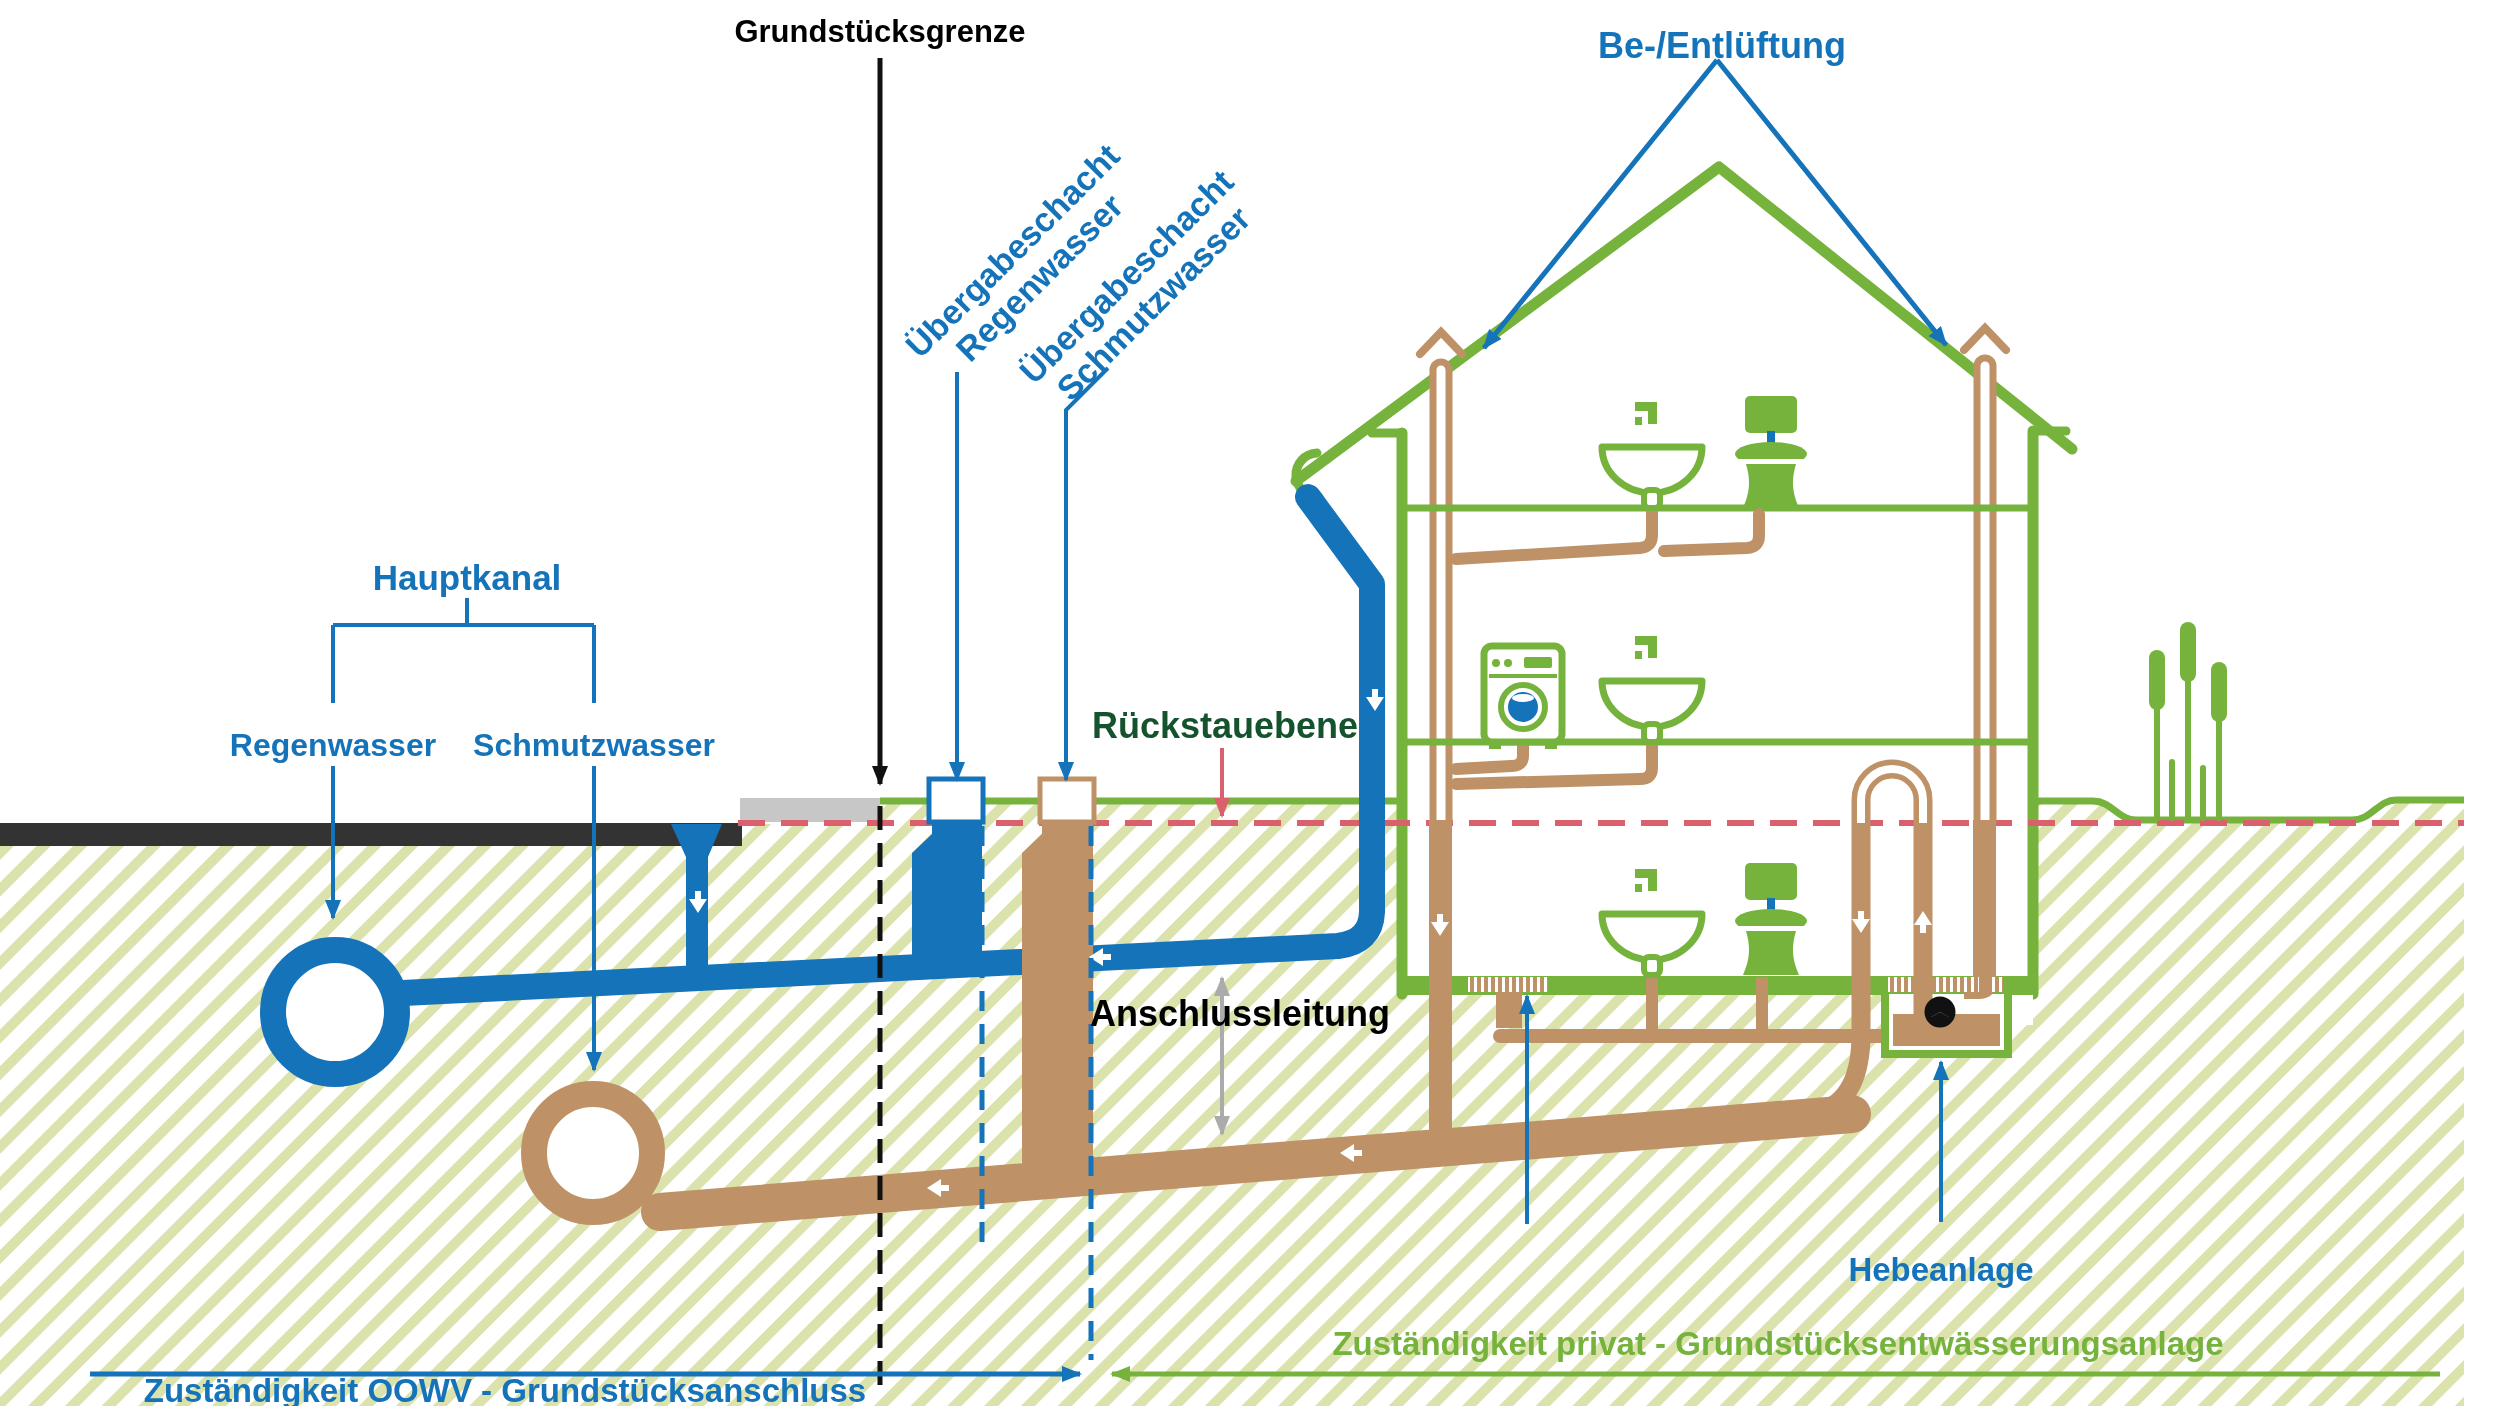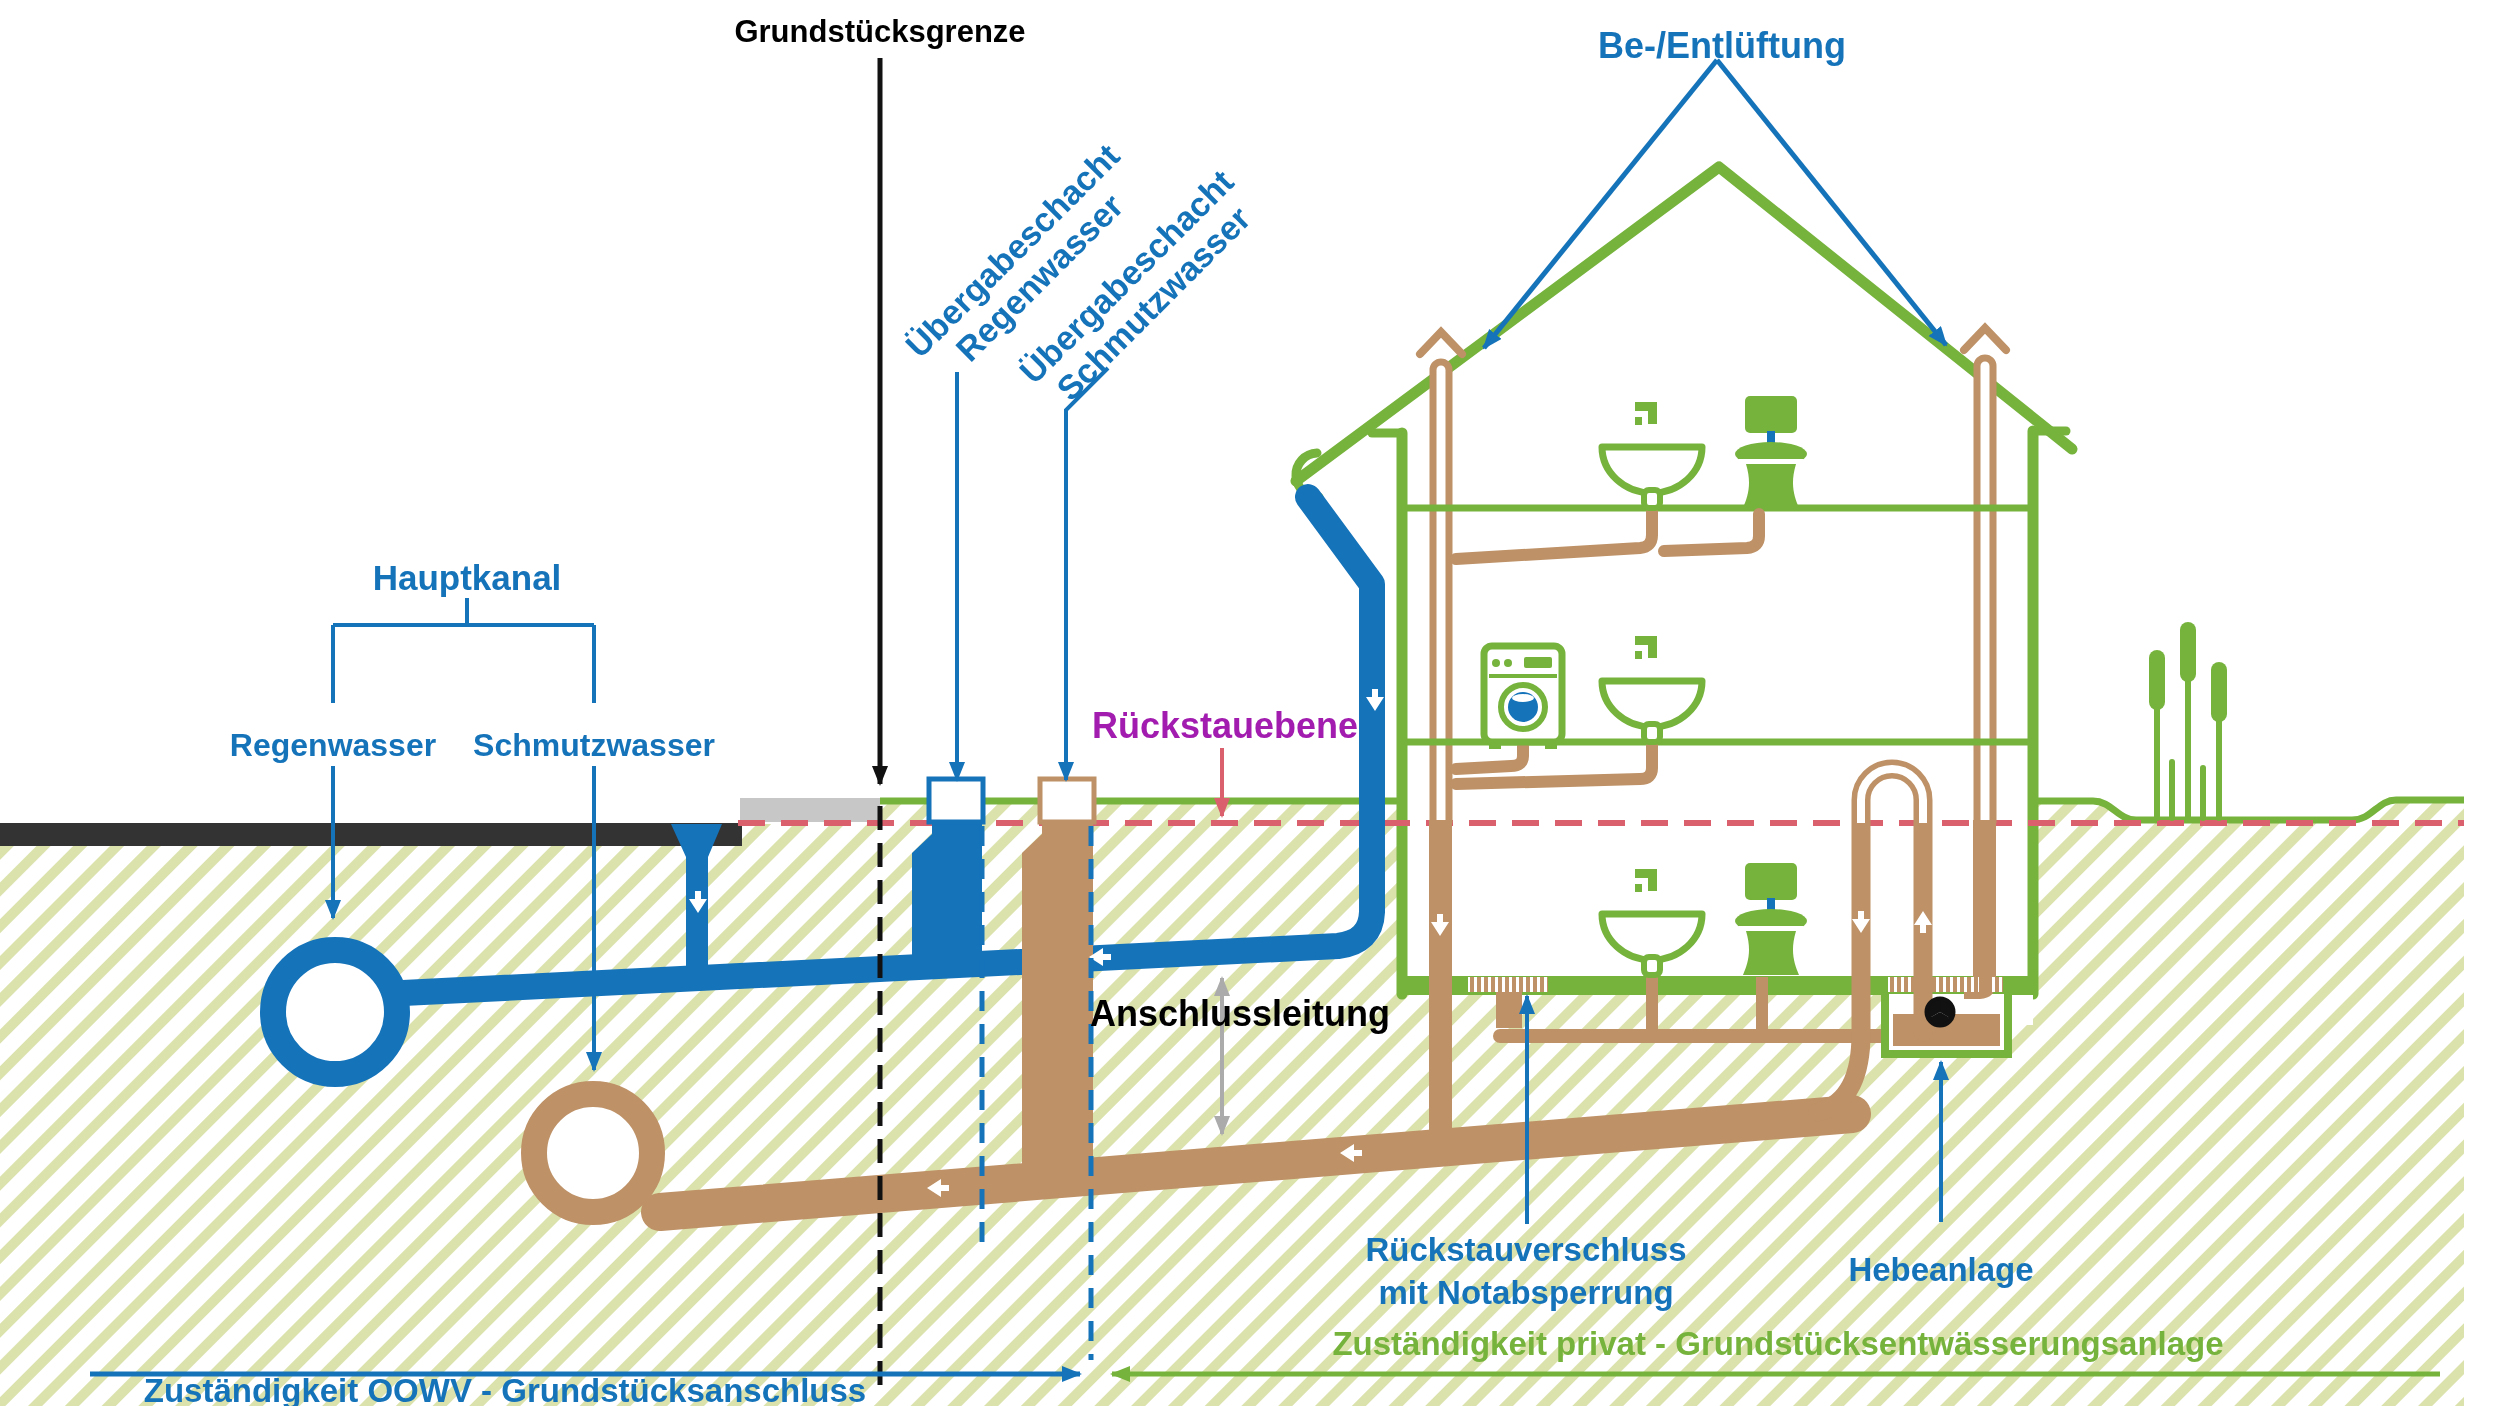--- a/index.html
+++ b/index.html
@@ -2,21 +2,21 @@
 <html><head>
 <meta charset="utf-8">
 <style>
   html,body{margin:0;padding:0;background:#fff;}
   #stage{position:relative;width:2464px;height:1406px;background:#fff;overflow:hidden;
          font-family:"Liberation Sans",sans-serif;}
   #draw{position:absolute;left:0;top:0;}
   .lbl{position:absolute;font-weight:bold;white-space:nowrap;
        transform:translate(-50%,-50%);text-align:center;line-height:1.2;}
   .lbl.rot{transform:translate(-50%,-50%) rotate(-45deg);line-height:1.12;}
-  .blue{color:#1573BA;} .green{color:#76B33C;} .red{color:#a21caf;}
+  .blue{color:#1573BA;} .green{color:#76B33C;} .red{color:#14532d;}
   .gray{color:#000000;} .black{color:#000;}
 </style>
 </head>
 <body>
 
 <div id="stage">
 
 <svg id="draw" width="2500" height="1406" viewBox="0 0 2500 1406">
   <defs>
     <pattern id="hatch" width="26" height="26" patternUnits="userSpaceOnUse" patternTransform="rotate(45)">
@@ -254,24 +254,20 @@
 <div class="lbl blue" style="left:467px;top:578px;font-size:35px;">Hauptkanal</div>
 
 <div class="lbl blue" style="left:333px;top:745px;font-size:32px;">Regenwasser</div>
 
 <div class="lbl blue" style="left:594px;top:745px;font-size:32px;">Schmutzwasser</div>
 
 <div class="lbl red" style="left:1225px;top:726px;font-size:36px;">Rückstauebene</div>
 
 <div class="lbl gray" style="left:1240px;top:1014px;font-size:36px;">Anschlussleitung</div>
 
-<div class="lbl blue" style="left:1526px;top:1272px;font-size:33px;line-height:1.3;">
-  <div>Rückstauverschluss</div>
-  <div>mit Notabsperrung</div>
+
+<div class="lbl blue" style="left:1941px;top:1270px;font-size:33px;">Hebeanlage</div>
+
+<div class="lbl blue" style="left:505px;top:1344px;font-size:33px;margin-top:47px;">Zuständigkeit OOWV - Grundstücksanschluss</div>
+
+<div class="lbl green" style="left:1778px;top:1344px;font-size:33px;">Zuständigkeit privat - Grundstücksentwässerungsanlage</div>
+
 </div>
 
-<div class="lbl blue" style="left:1941px;top:1270px;font-size:33px;">Hebeanlage</div>
-
-<div class="lbl blue" style="left:505px;top:1344px;font-size:33px;margin-top:47px;">Zuständigkeit OOWV - Grundstücksanschluss</div>
-
-<div class="lbl green" style="left:1778px;top:1344px;font-size:33px;">Zuständigkeit privat - Grundstücksentwässerungsanlage</div>
-
-</div>
-
 </body></html>

